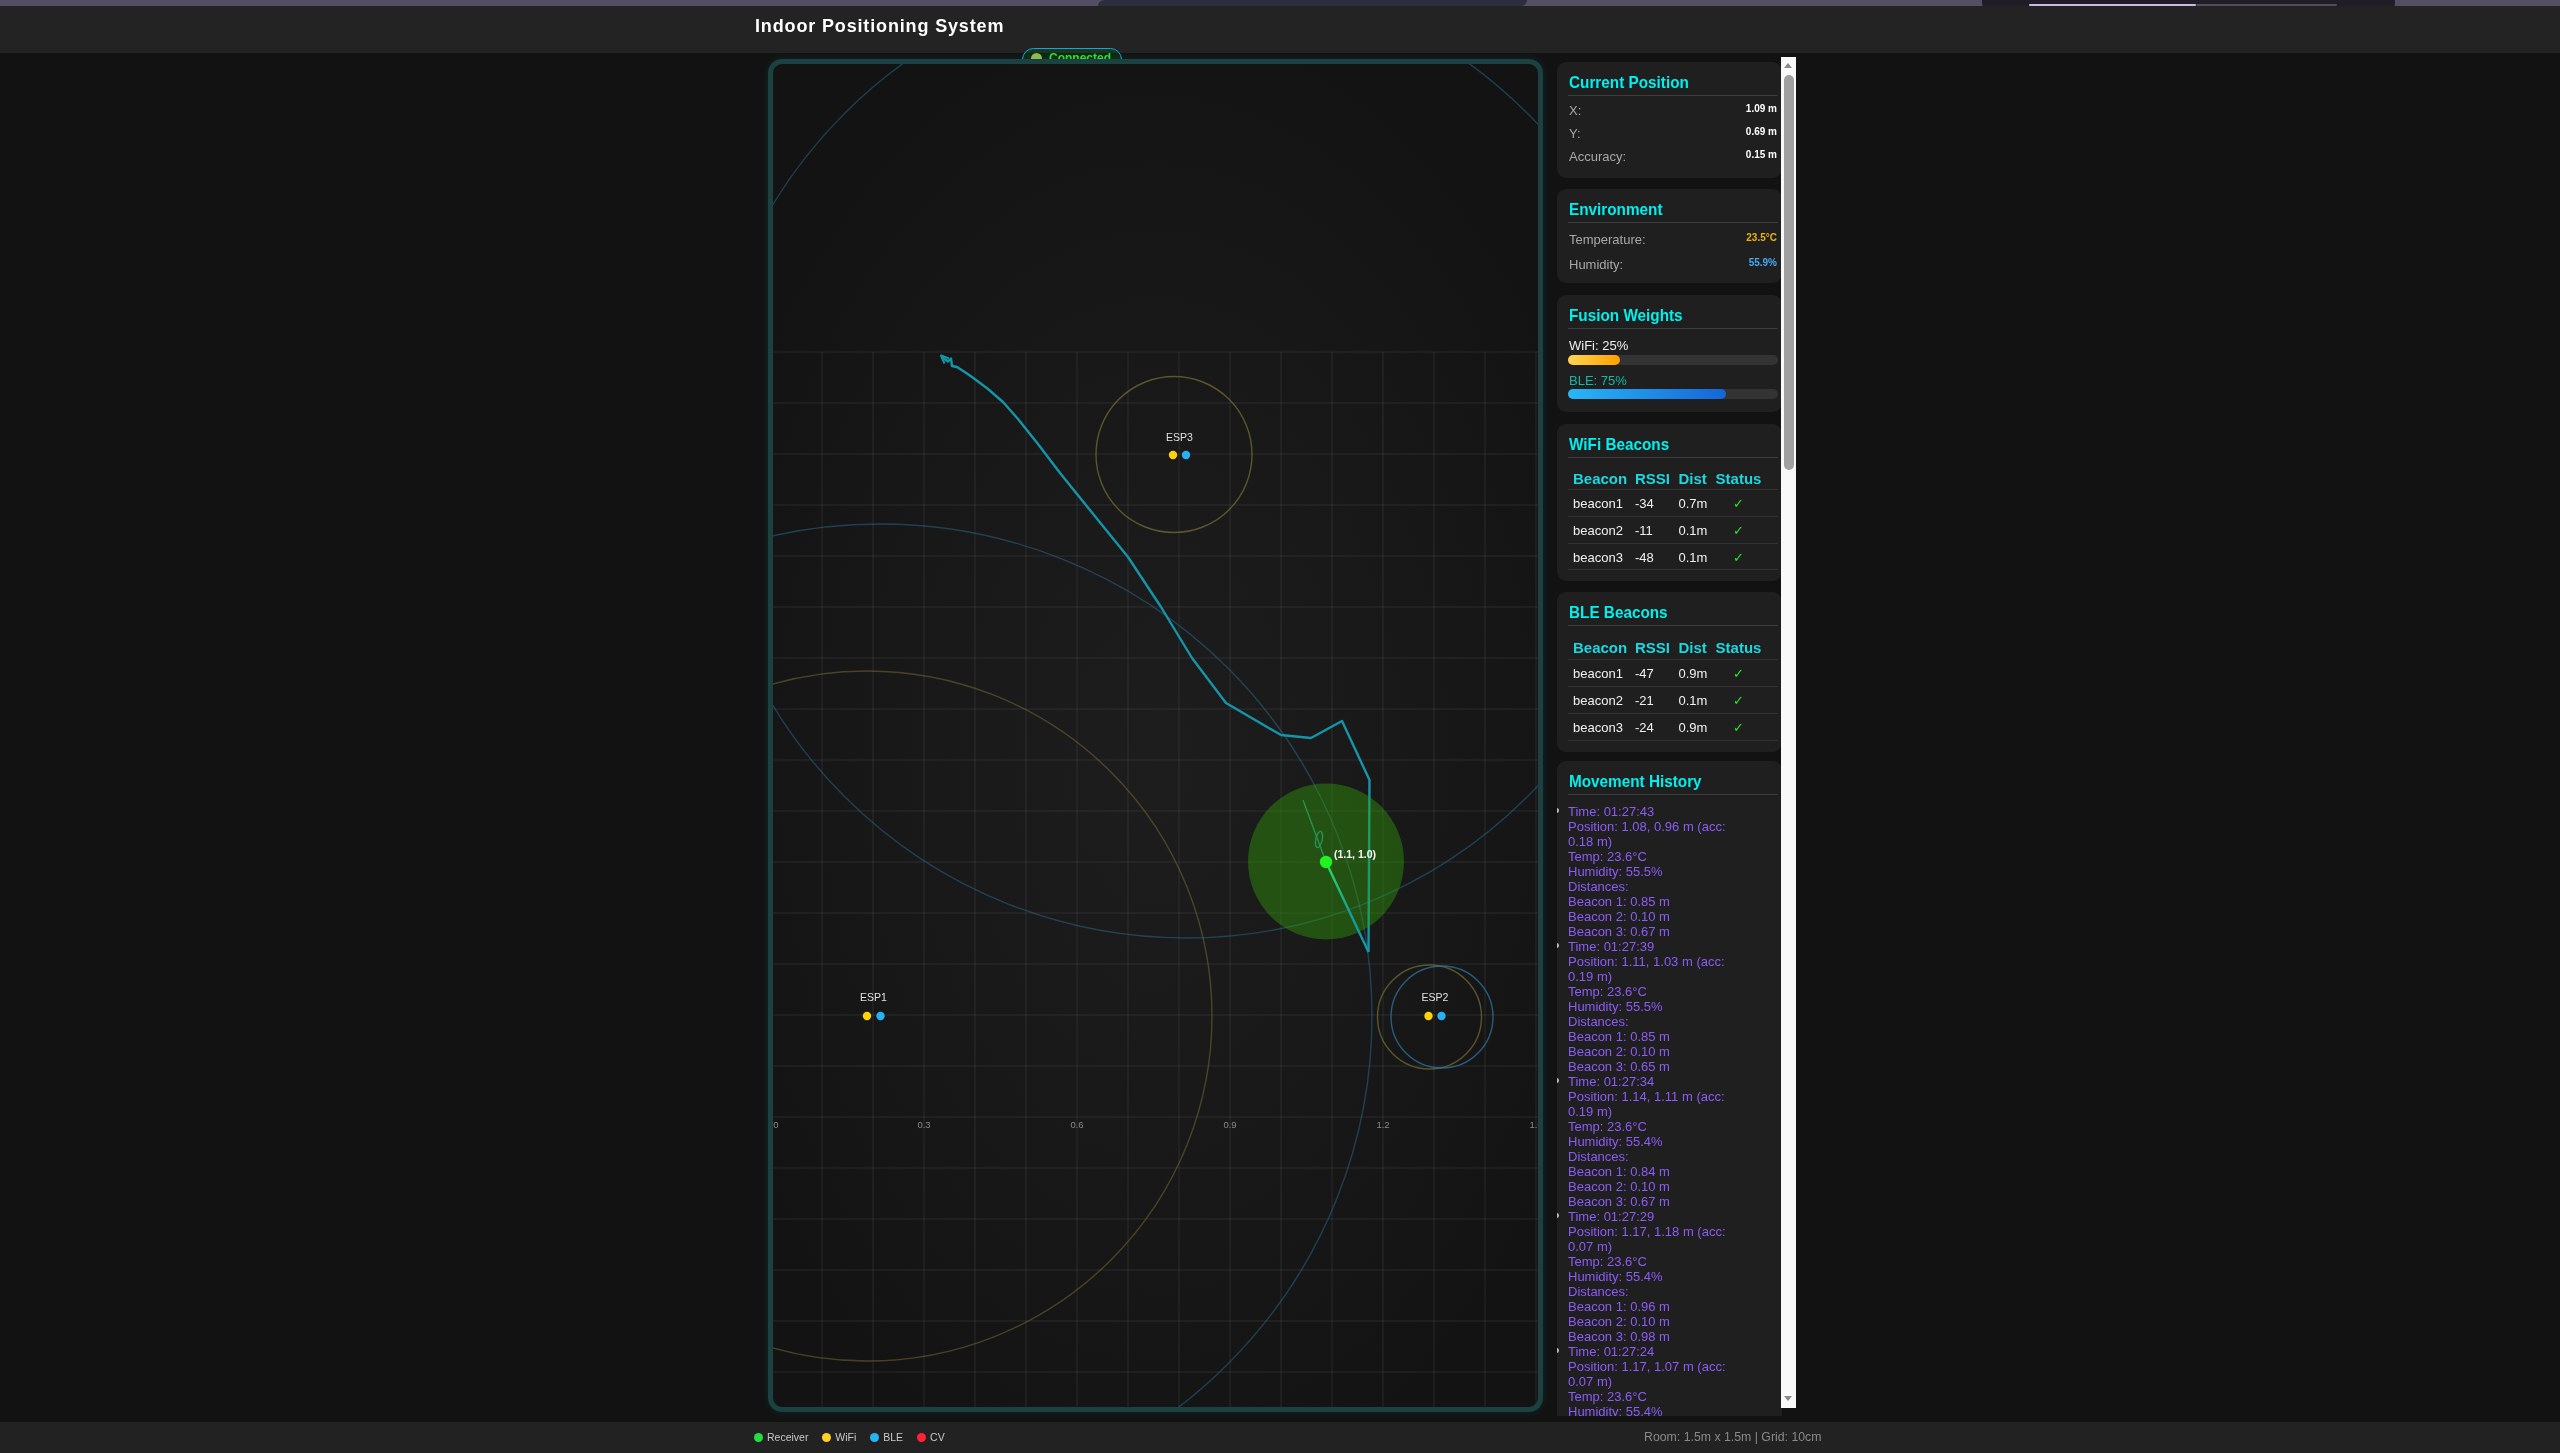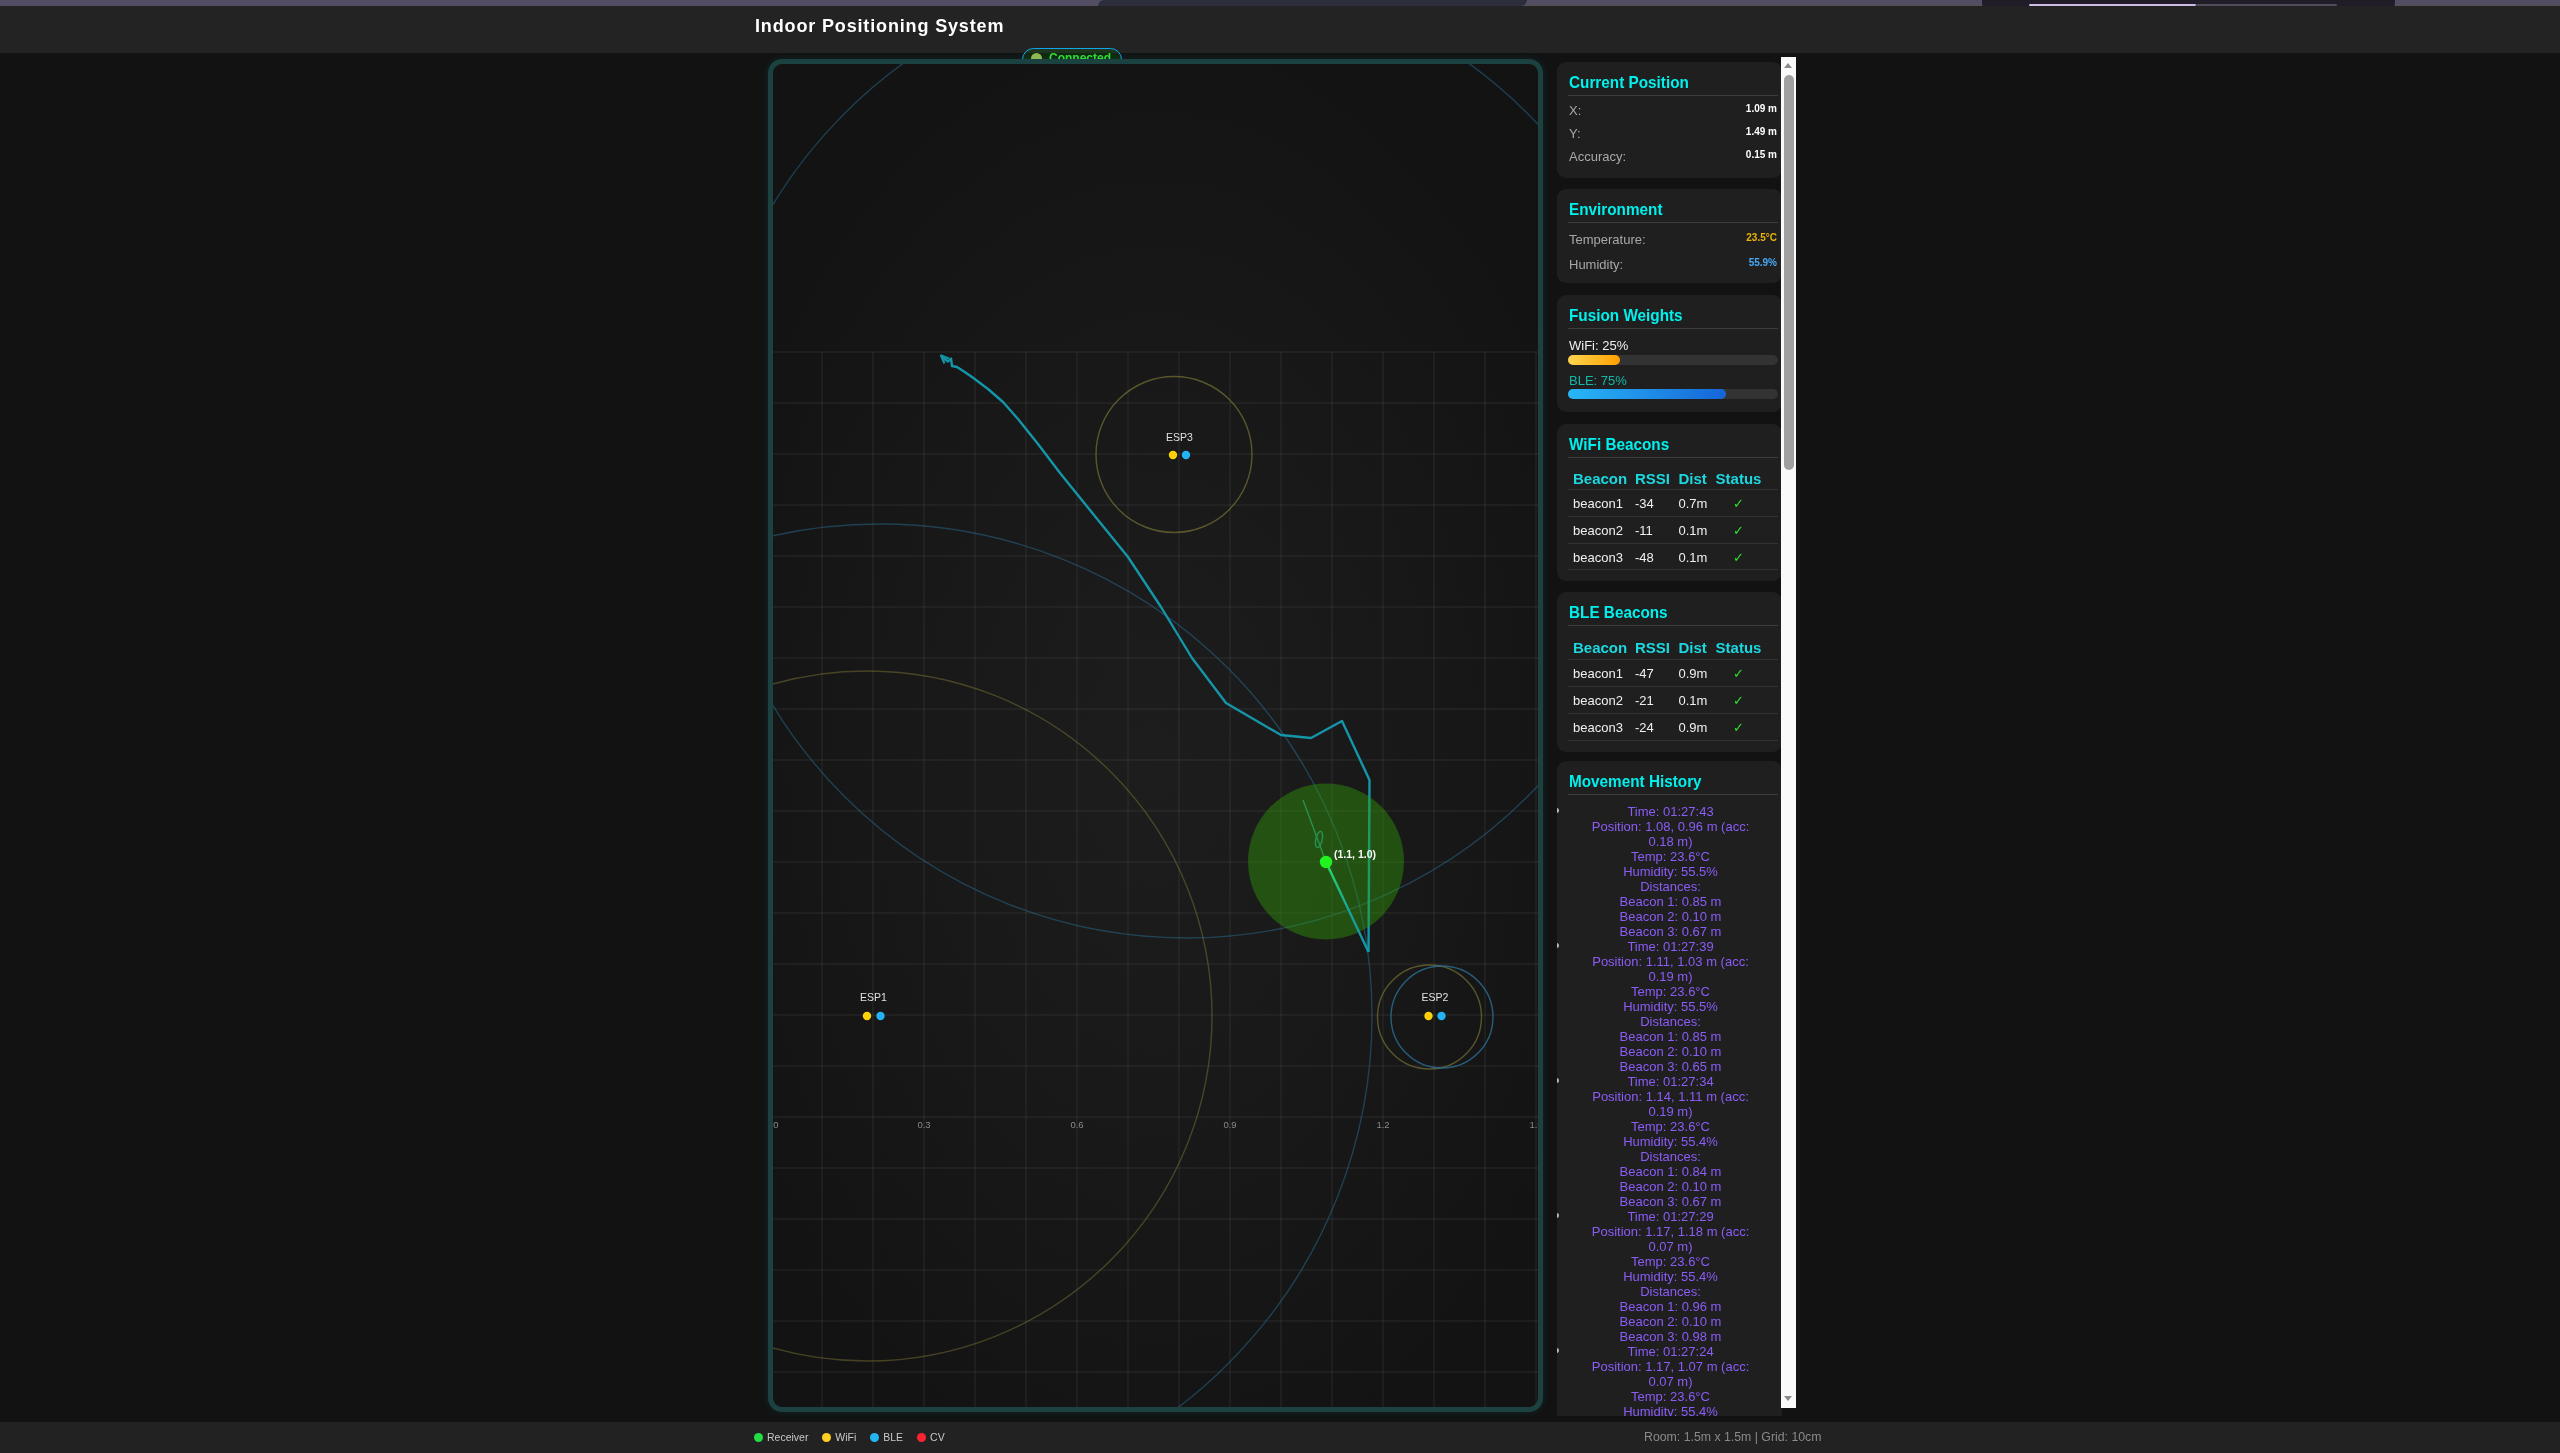--- a/index.html
+++ b/index.html
@@ -169,21 +169,21 @@
 
       <circle cx="558" cy="803" r="6.2" fill="#21f321"></circle>
       <text x="566" y="799" font-size="10.5px" fill="#fafafa" font-weight="bold">(1.1, 1.0)</text>
     </g>
   </svg>
 
   <div class="panel" style="top:62px; height:116px;">
     <h3>Current Position</h3>
     <div class="sep"></div>
     <div class="row" style="top:41px">X:<b>1.09 m</b></div>
-    <div class="row" style="top:64px">Y:<b>1.49 m</b></div>
+    <div class="row" style="top:64px">Y:<b>0.69 m</b></div>
     <div class="row" style="top:87px">Accuracy:<b>0.15 m</b></div>
   </div>
 
   <div class="panel" style="top:189px; height:94px;">
     <h3>Environment</h3>
     <div class="sep"></div>
     <div class="row" style="top:43px">Temperature:<b style="color:#eab308">23.5°C</b></div>
     <div class="row" style="top:68px">Humidity:<b style="color:#46a8f5">55.9%</b></div>
   </div>
 
@@ -259,21 +259,21 @@
     <div class="tsep" style="top:120.5px;"></div>
     <div class="tr" style="top:128px;">
       <span class="c1">beacon3</span>
       <span class="c2">-24</span>
       <span class="c3">0.9m</span>
       <span class="c4 ck">✓</span>
     </div>
     <div class="tsep" style="top:147.5px;"></div>
   </div>
 
-  <div class="panel" id="histpanel" style="top:761px; height:655px; overflow:hidden; border-radius:9px 9px 0 0;text-align:center;">
+  <div class="panel" id="histpanel" style="top:761px; height:655px; overflow:hidden; border-radius:9px 9px 0 0;">
     <h3>Movement History</h3>
     <div class="sep"></div>
     <div id="hist">Time: 01:27:43<br>Position: 1.08, 0.96 m (acc:<br>0.18 m)<br>Temp: 23.6°C<br>Humidity: 55.5%<br>Distances:<br>Beacon 1: 0.85 m<br>Beacon 2: 0.10 m<br>Beacon 3: 0.67 m<br>Time: 01:27:39<br>Position: 1.11, 1.03 m (acc:<br>0.19 m)<br>Temp: 23.6°C<br>Humidity: 55.5%<br>Distances:<br>Beacon 1: 0.85 m<br>Beacon 2: 0.10 m<br>Beacon 3: 0.65 m<br>Time: 01:27:34<br>Position: 1.14, 1.11 m (acc:<br>0.19 m)<br>Temp: 23.6°C<br>Humidity: 55.4%<br>Distances:<br>Beacon 1: 0.84 m<br>Beacon 2: 0.10 m<br>Beacon 3: 0.67 m<br>Time: 01:27:29<br>Position: 1.17, 1.18 m (acc:<br>0.07 m)<br>Temp: 23.6°C<br>Humidity: 55.4%<br>Distances:<br>Beacon 1: 0.96 m<br>Beacon 2: 0.10 m<br>Beacon 3: 0.98 m<br>Time: 01:27:24<br>Position: 1.17, 1.07 m (acc:<br>0.07 m)<br>Temp: 23.6°C<br>Humidity: 55.4%</div>
     <div class="bullet" style="top:47px;"></div>
     <div class="bullet" style="top:182px;"></div>
     <div class="bullet" style="top:317px;"></div>
     <div class="bullet" style="top:452px;"></div>
     <div class="bullet" style="top:587px;"></div>
   </div>
 

